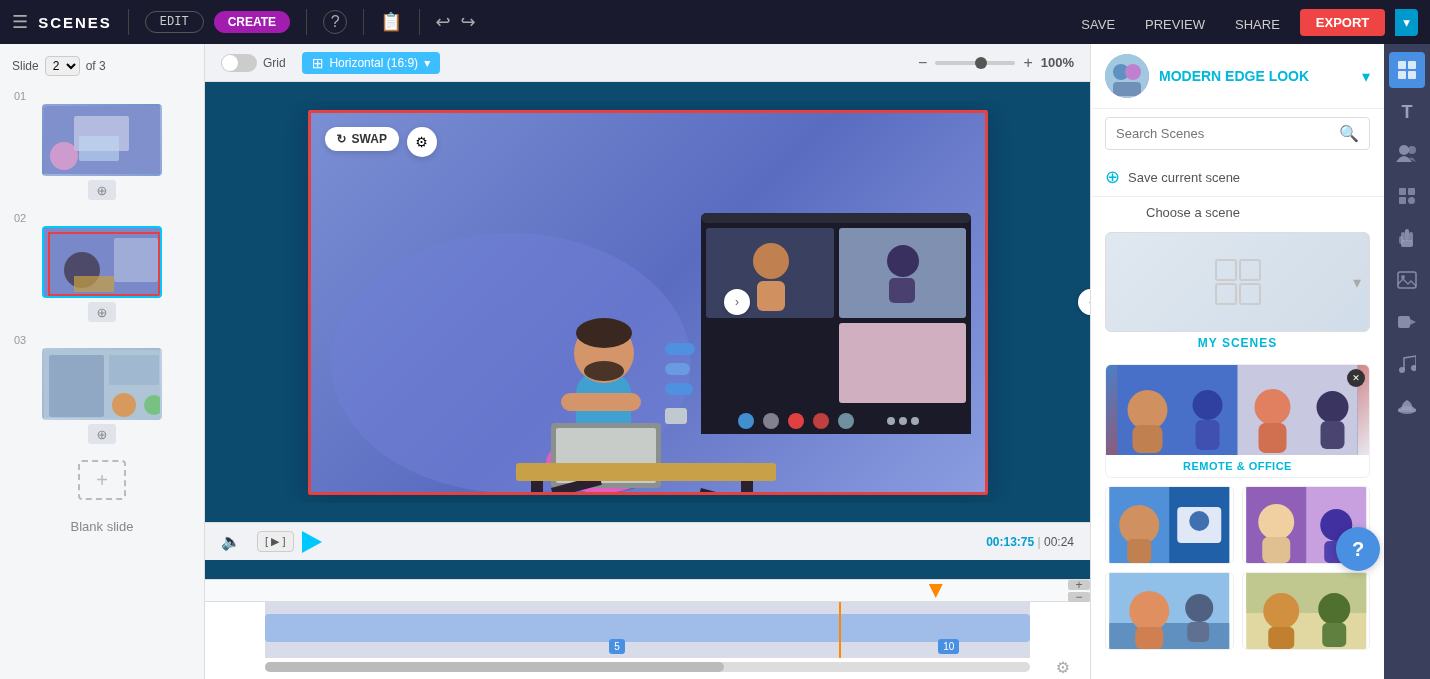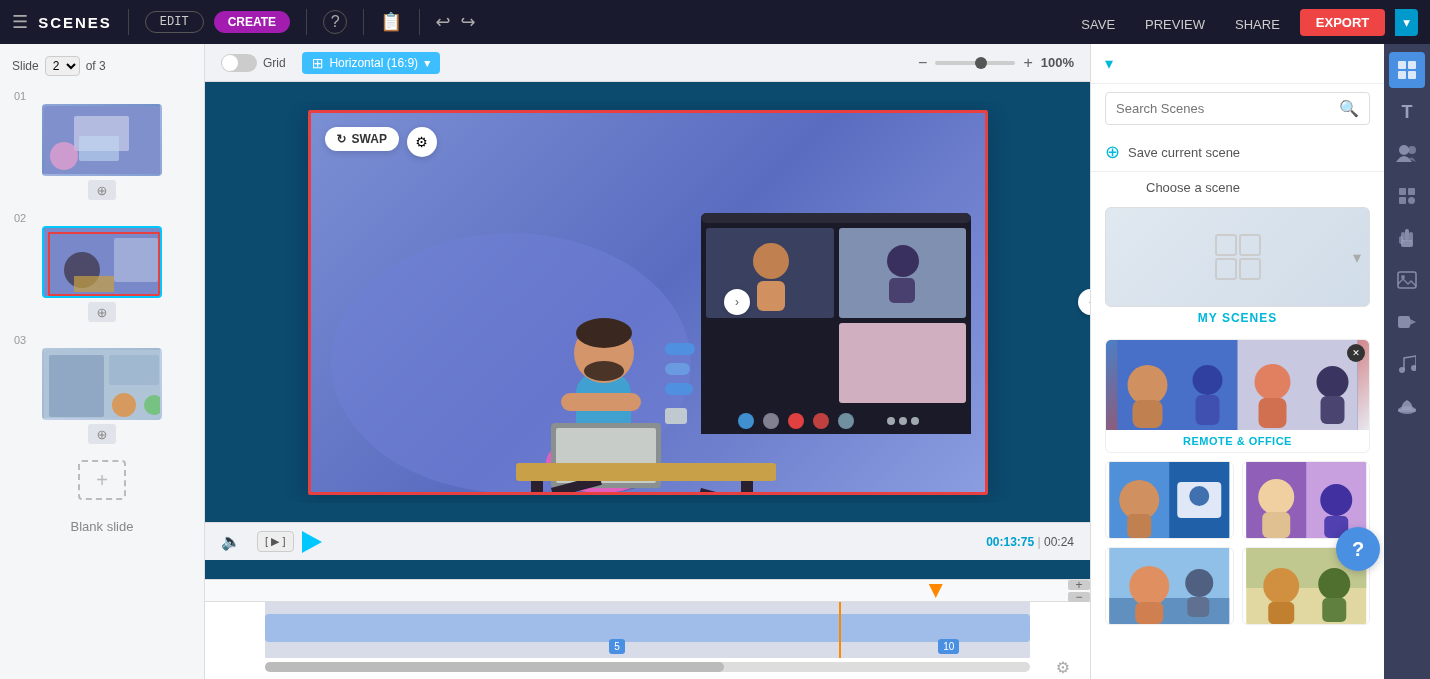--- a/index.html
+++ b/index.html
@@ -340,20 +340,31 @@
         <div style="height:10px;width:60%;background:#bbb;border-radius:5px;"></div>
         <span style="position:absolute;right:-40px;top:-4px;color:#aaa;font-size:16px;cursor:pointer;">⚙</span>
       </div>
     </div>
   </div>
 
   <div class="right-panel">
     <div class="scenes-panel">
 
       <div class="scenes-header">
+        <div class="theme-info">
+          <div class="theme-avatars">
+            <svg width="44" height="44" viewBox="0 0 44 44">
+              <rect width="44" height="44" rx="22" fill="#a0c8e0"></rect>
+              <circle cx="16" cy="18" r="8" fill="#6090c0"></circle>
+              <circle cx="28" cy="18" r="8" fill="#c080d0"></circle>
+              <rect x="8" y="28" width="28" height="14" rx="4" fill="#7090b8"></rect>
+            </svg>
+          </div>
+          <span class="theme-name">MODERN EDGE LOOK</span>
+        </div>
         <span style="color:#00b8d9;font-size:16px;cursor:pointer;">▾</span>
       </div>
 
       <div class="search-scenes">
         <div class="search-box">
           <input class="search-input" type="text" placeholder="Search Scenes" style="">
           <span class="search-icon">🔍</span>
         </div>
       </div>
 

